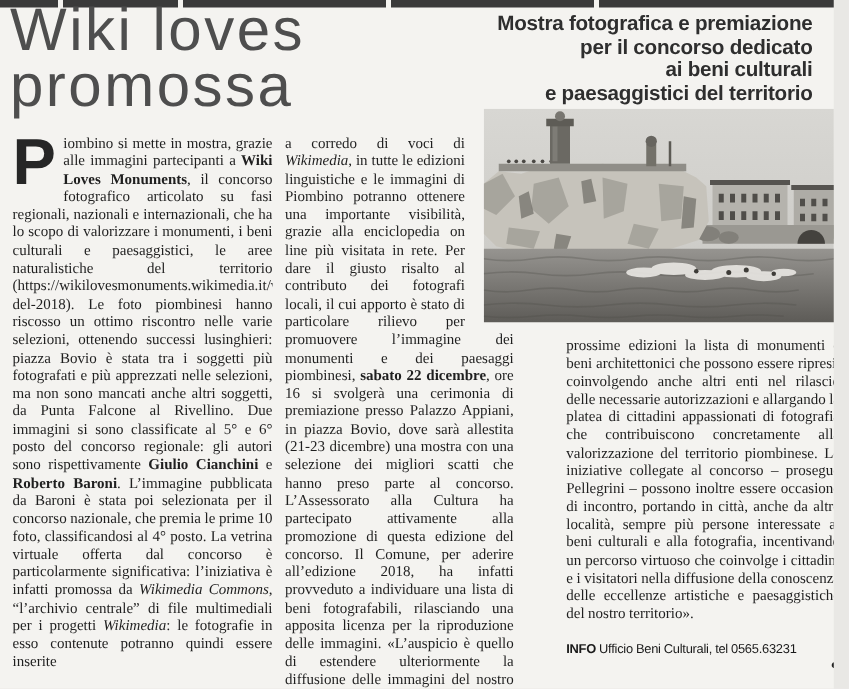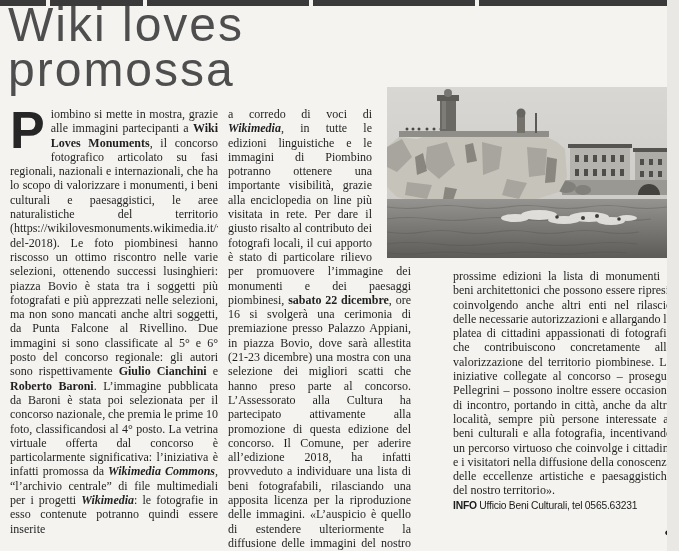--- a/index.html
+++ b/index.html
@@ -41,41 +41,47 @@
   .col1{left:10px; top:107px; width:208px; height:444px; overflow:hidden;}
   .col2{left:228px; top:107px; width:183px; height:444px; overflow:hidden;}
   .col3{left:453px; top:269px; width:219px; height:288px;}
   .photo-spacer{float:right; width:39px; height:152px;}
   .dropcap{
     float:left; font-family:"Liberation Sans","DejaVu Sans",sans-serif;
     font-weight:700; font-size:52px; line-height:41px; padding:3px 6px 0 0;
     color:#262626;
   }
   .b{font-weight:bold;}
-  .i{font-style:italic;font-weight:bold;}
+  .i{font-style:italic;}
   .endmark{position:absolute; right:1px; top:256px; font-size:11px; line-height:14px;}
   .info-line{
     font-family:"Liberation Sans","DejaVu Sans",sans-serif;
     font-size:10.3px; line-height:13px; letter-spacing:-0.2px;
-    text-align:left; margin-top:1px; color:#1a1a1a;
+    text-align:left; margin-top:15px; color:#1a1a1a;
   }
   .info-label{font-weight:700;}
 </style>
 </head>
 <body>
 
 <div class="page">
 
   <div class="top-strip"></div>
 
   <h1 class="headline">
     <span class="hl-line">Wiki loves</span>
     <span class="hl-line">promossa</span>
   </h1>
 
+  <div class="subheadline">
+    <div>Mostra fotografica e premiazione</div>
+    <div>per il concorso dedicato</div>
+    <div>ai beni culturali</div>
+    <div>e paesaggistici del territorio</div>
+  </div>
 
   <figure class="photo">
     <svg width="286" height="171" viewBox="0 0 286 171" xmlns="http://www.w3.org/2000/svg">
       <defs>
         <linearGradient id="seag" x1="0" y1="0" x2="0" y2="1">
           <stop offset="0" style="stop-color:var(--p-sea_top,#969490)"></stop>
           <stop offset="1" style="stop-color:var(--p-sea_bottom,#5d5b57)"></stop>
         </linearGradient>
         <linearGradient id="skyg" x1="0" y1="0" x2="0" y2="1">
           <stop offset="0" style="stop-color:var(--p-sky,#d8d7d3)"></stop>

